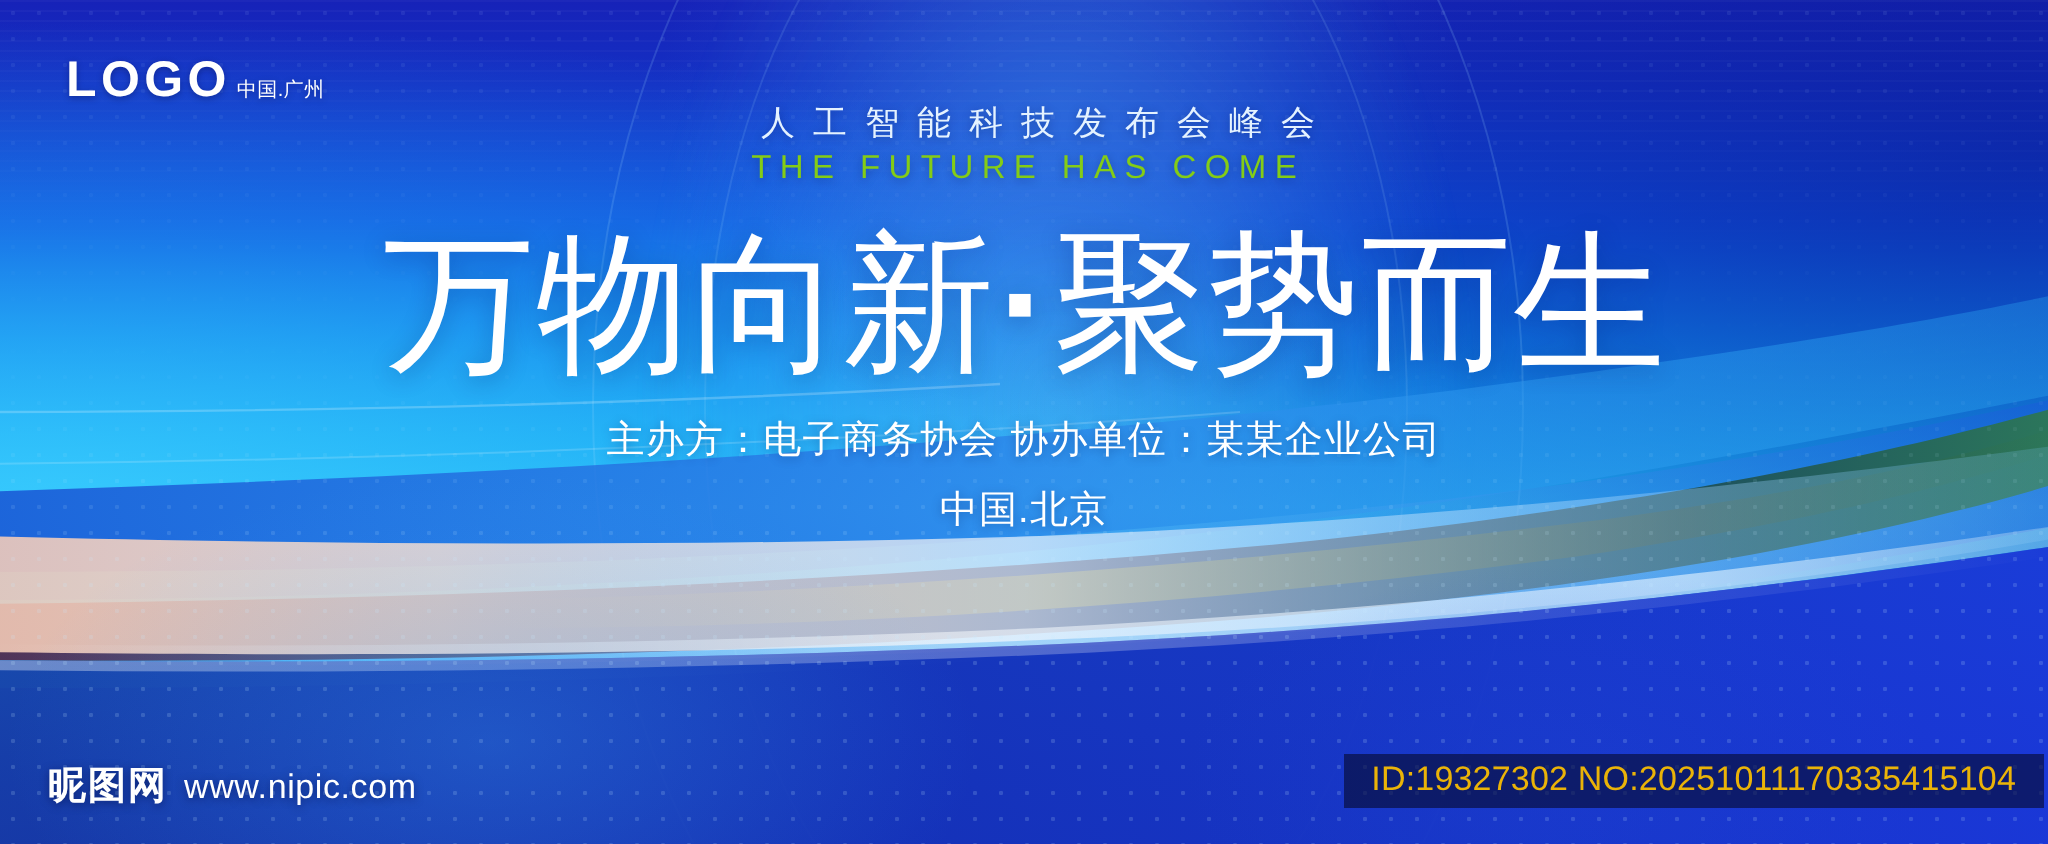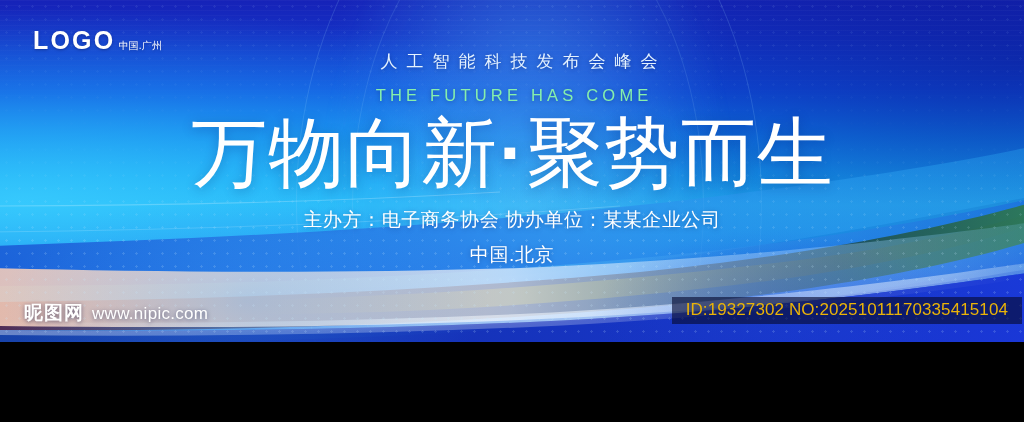--- a/index.html
+++ b/index.html
@@ -1,19 +1,19 @@
 <!DOCTYPE html>
 <html><head>
 <meta charset="utf-8">
 <style>
   html,body{margin:0;padding:0;background:#000;}
   *{box-sizing:border-box;}
   #poster{
     position:relative;
-    width:1024px;height:342px;
+    width:1024px;height:422px;
     overflow:hidden;
     font-family:"Liberation Sans","DejaVu Sans",sans-serif;
     background:#0f49d6;
     user-select:none;
     padding-left:34px;
   }
   
   .layer{position:absolute;inset:0;}
   #bg-base{
     background:
@@ -110,22 +110,22 @@
   #kicker-cn{
     color:#e4f2ff;
     font-size:17px;
     letter-spacing:9px;
     text-indent:9px;
     font-weight:400;
     text-shadow:0 1px 4px rgba(0,20,80,.35);
     margin-left:14px;
   }
   #kicker-en{
-    margin-top:13px;
-    color:#86efac;
+    margin-top:2px;
+    color:#84cc16;
     font-size:16.5px;
     letter-spacing:4.2px;
     text-indent:4.2px;
     font-weight:400;
     text-shadow:0 1px 4px rgba(0,20,80,.35);
   }
   #headline{
     position:absolute;left:0;right:0;top:112px;
     text-align:center;
     white-space:nowrap;

